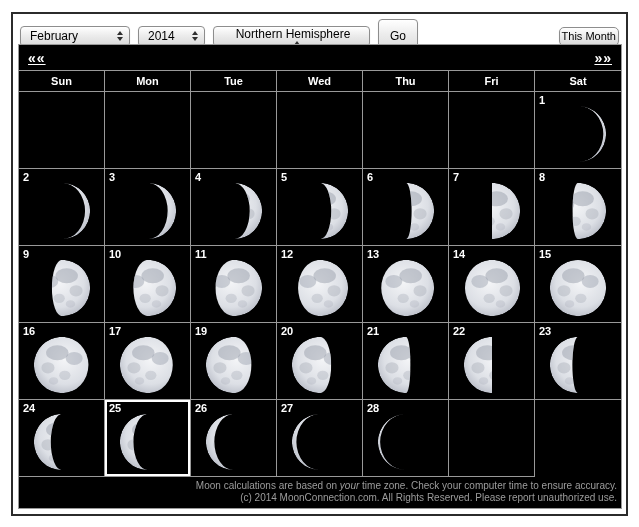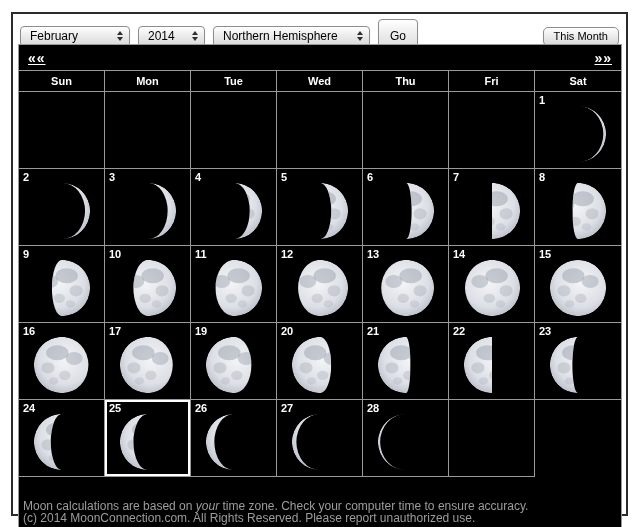--- a/index.html
+++ b/index.html
@@ -19,26 +19,26 @@
   .select,.btn{
     height:21px;border:1px solid #8d8d8d;border-radius:4px;
     background:linear-gradient(#ffffff,#ececec 45%,#d9d9d9);
     box-shadow:0 1px 1px rgba(0,0,0,.18);
     font-family:"Liberation Sans",sans-serif;font-size:12px;color:#000;
     display:inline-flex;align-items:center;box-sizing:border-box;cursor:pointer;margin-top:12px;
   }
   .select{justify-content:space-between;padding:0 6px 0 9px;}
   .sel-month{width:110px;}
   .sel-year{width:67px;}
-  .sel-hemi{width:157px;}
+  .sel-hemi{width:157px;flex-direction:column;}
   .updown{display:inline-flex;flex-direction:column;gap:2px;margin-left:8px;}
   .tu{width:0;height:0;border-left:3.5px solid transparent;border-right:3.5px solid transparent;border-bottom:4.5px solid #2e2e2e;}
   .td{width:0;height:0;border-left:3.5px solid transparent;border-right:3.5px solid transparent;border-top:4.5px solid #2e2e2e;}
   .btn{justify-content:center;padding:16px 11px;}
-  .btn-this-month{margin-left:auto;height:19px;font-size:11px;border-radius:5px;padding:0 10px;}
+  .btn-this-month{margin-left:auto;height:19px;font-size:11px;border-radius:5px;padding:0 2px;}
   
   .cal{
     position:absolute;left:5px;top:30px;width:604px;
     background:var(--cal-bg,#000);border:1px solid var(--grid-border,#999);
     box-sizing:border-box;
   }
   .cal-title{
     position:relative;height:25px;border-bottom:1px solid var(--grid-border,#999);
     display:flex;align-items:center;justify-content:space-between;padding:0 9px;
   }
@@ -68,22 +68,22 @@
   .dnum{
     position:absolute;top:2px;left:4px;color:#fff;font-weight:bold;
     font-size:11px;z-index:2;
   }
   .moonwrap{
     position:absolute;left:0;right:0;top:10px;bottom:3px;
     display:flex;align-items:center;justify-content:center;
   }
   
   .cal-footer{
-    text-align:left;color:var(--foot,#9c9c9c);font-size:12px;
-    line-height:12px;padding:3px 4px 4px;margin-top:20px;
+    text-align:right;color:var(--foot,#9c9c9c);font-size:10px;
+    line-height:12px;padding:3px 4px 4px;
   }
   .cal-footer em{font-style:italic;}
 </style>
 </head>
 <body>
 
 <svg width="0" height="0" style="position:absolute" aria-hidden="true">
   <defs>
     <radialGradient id="moonGrad" cx="45%" cy="40%" r="68%">
       <stop offset="0%" stop-color="#f4f5f7"></stop>

